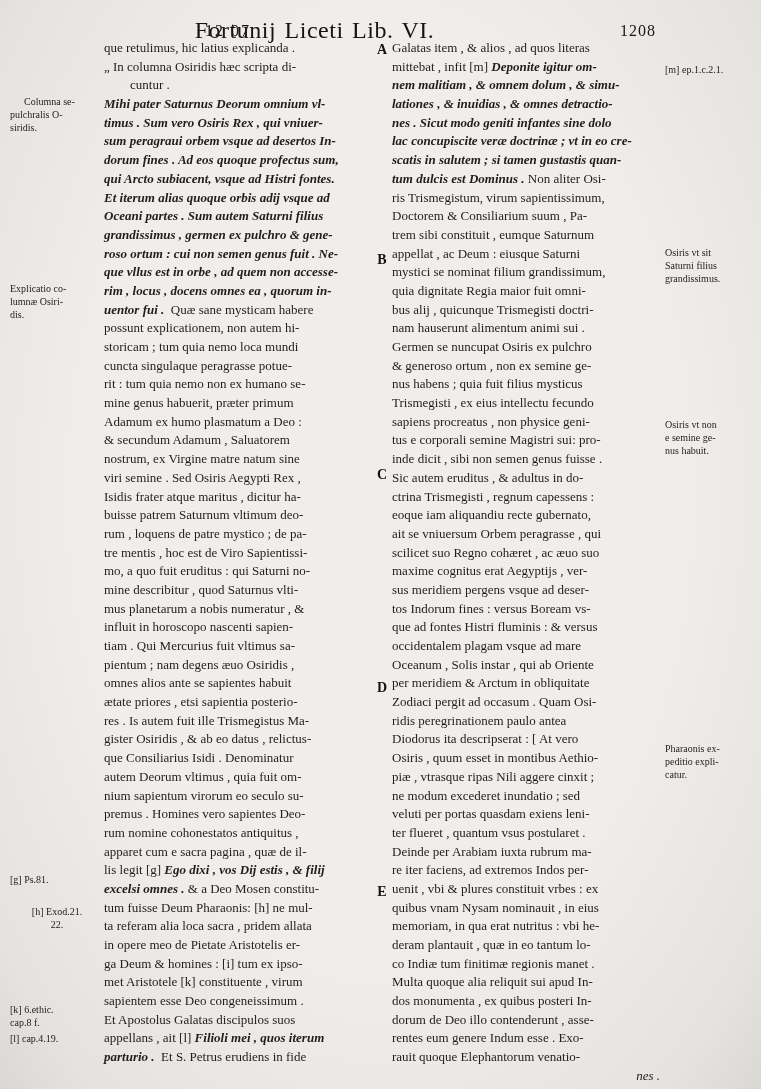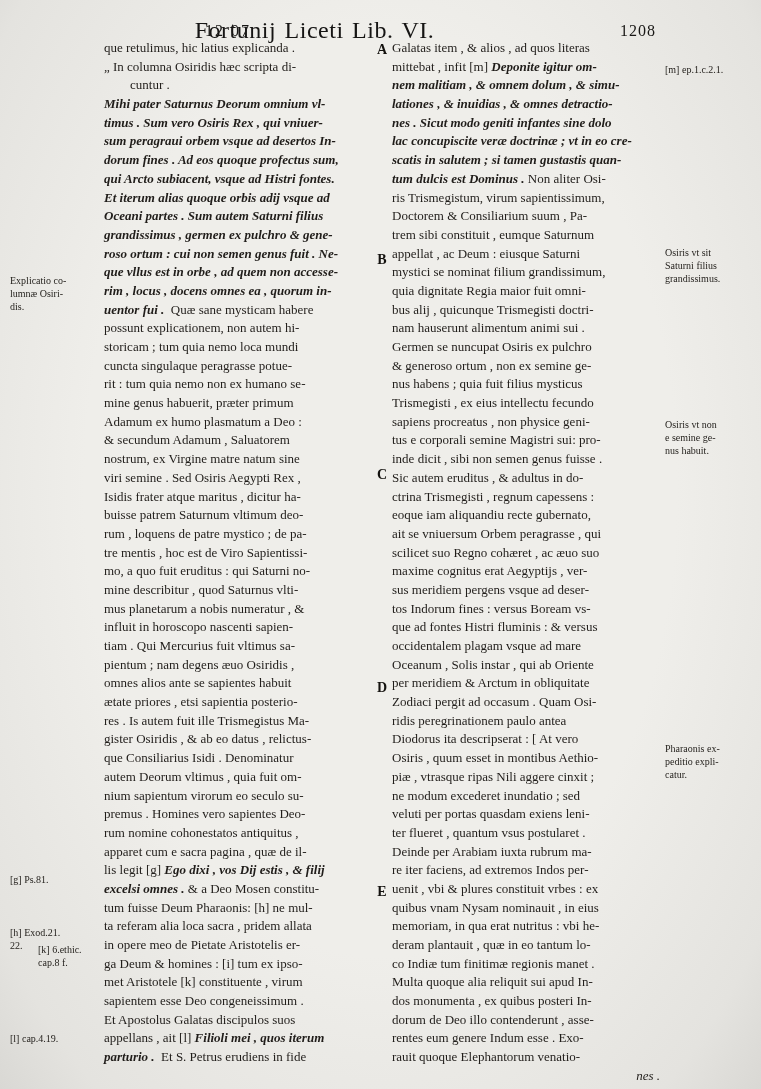--- a/index.html
+++ b/index.html
@@ -56,33 +56,38 @@
 </head>
 <body>
 
 <div class="page">
 
   <div class="running-title">Fortunij Liceti Lib. VI.</div>
   <div class="pageno left">12 07</div>
   <div class="pageno right">1208</div>
 
   <div class="margin margin-left" id="margin-left">
-      <div class="note ref" style="top: 274px;">
+      <div class="note" style="top: 95px;">
+        <div>Columna se-</div>
+        <div>pulchralis O-</div>
+        <div>siridis.</div>
+      </div>
+      <div class="note ref" style="top: 282px;">
         <div>Explicatio co-</div>
         <div>lumnæ Osiri-</div>
         <div>dis.</div>
       </div>
       <div class="note ref" style="top: 873px;">
         <div>[g] Ps.81.</div>
       </div>
-      <div class="note ref" style="top: 926px;">
+      <div class="note ref" style="top: 905px; text-align: center;">
         <div>[h] Exod.21.</div>
         <div>22.</div>
       </div>
-      <div class="note ref" style="top: 943px; margin-left: 28px;">
+      <div class="note ref" style="top: 1003px;">
         <div>[k] 6.ethic.</div>
         <div>cap.8 f.</div>
       </div>
       <div class="note ref" style="top: 1032px;">
         <div>[l] cap.4.19.</div>
       </div>
     </div>
 
   <div class="col col-left" id="col-left"><div class="tl"><span>que retulimus, hic latius explicanda .</span></div><div class="tl"><span>„ In columna Osiridis hæc scripta di-</span></div><div class="tl"><span>        cuntur .</span></div><div class="tl"><span class="it">Mihi pater Saturnus Deorum omnium vl-</span></div><div class="tl"><span class="it">timus . Sum vero Osiris Rex , qui vniuer-</span></div><div class="tl"><span class="it">sum peragraui orbem vsque ad desertos In-</span></div><div class="tl"><span class="it">dorum fines . Ad eos quoque profectus sum,</span></div><div class="tl"><span class="it">qui Arcto subiacent, vsque ad Histri fontes.</span></div><div class="tl"><span class="it">Et iterum alias quoque orbis adij vsque ad</span></div><div class="tl"><span class="it">Oceani partes . Sum autem Saturni filius</span></div><div class="tl"><span class="it">grandissimus , germen ex pulchro &amp; gene-</span></div><div class="tl"><span class="it">roso ortum : cui non semen genus fuit . Ne-</span></div><div class="tl"><span class="it">que vllus est in orbe , ad quem non accesse-</span></div><div class="tl"><span class="it">rim , locus , docens omnes ea , quorum in-</span></div><div class="tl"><span class="it">uentor fui .</span><span>  Quæ sane mysticam habere</span></div><div class="tl"><span>possunt explicationem, non autem hi-</span></div><div class="tl"><span>storicam ; tum quia nemo loca mundi</span></div><div class="tl"><span>cuncta singulaque peragrasse potue-</span></div><div class="tl"><span>rit : tum quia nemo non ex humano se-</span></div><div class="tl"><span>mine genus habuerit, præter primum</span></div><div class="tl"><span>Adamum ex humo plasmatum a Deo :</span></div><div class="tl"><span>&amp; secundum Adamum , Saluatorem</span></div><div class="tl"><span>nostrum, ex Virgine matre natum sine</span></div><div class="tl"><span>viri semine . Sed Osiris Aegypti Rex ,</span></div><div class="tl"><span>Isidis frater atque maritus , dicitur ha-</span></div><div class="tl"><span>buisse patrem Saturnum vltimum deo-</span></div><div class="tl"><span>rum , loquens de patre mystico ; de pa-</span></div><div class="tl"><span>tre mentis , hoc est de Viro Sapientissi-</span></div><div class="tl"><span>mo, a quo fuit eruditus : qui Saturni no-</span></div><div class="tl"><span>mine describitur , quod Saturnus vlti-</span></div><div class="tl"><span>mus planetarum a nobis numeratur , &amp;</span></div><div class="tl"><span>influit in horoscopo nascenti sapien-</span></div><div class="tl"><span>tiam . Qui Mercurius fuit vltimus sa-</span></div><div class="tl"><span>pientum ; nam degens æuo Osiridis ,</span></div><div class="tl"><span>omnes alios ante se sapientes habuit</span></div><div class="tl"><span>ætate priores , etsi sapientia posterio-</span></div><div class="tl"><span>res . Is autem fuit ille Trismegistus Ma-</span></div><div class="tl"><span>gister Osiridis , &amp; ab eo datus , relictus-</span></div><div class="tl"><span>que Consiliarius Isidi . Denominatur</span></div><div class="tl"><span>autem Deorum vltimus , quia fuit om-</span></div><div class="tl"><span>nium sapientum virorum eo seculo su-</span></div><div class="tl"><span>premus . Homines vero sapientes Deo-</span></div><div class="tl"><span>rum nomine cohonestatos antiquitus ,</span></div><div class="tl"><span>apparet cum e sacra pagina , quæ de il-</span></div><div class="tl"><span>lis legit [g] </span><span class="it">Ego dixi , vos Dij estis , &amp; filij</span></div><div class="tl"><span class="it">excelsi omnes .</span><span> &amp; a Deo Mosen constitu-</span></div><div class="tl"><span>tum fuisse Deum Pharaonis: [h] ne mul-</span></div><div class="tl"><span>ta referam alia loca sacra , pridem allata</span></div><div class="tl"><span>in opere meo de Pietate Aristotelis er-</span></div><div class="tl"><span>ga Deum &amp; homines : [i] tum ex ipso-</span></div><div class="tl"><span>met Aristotele [k] constituente , virum</span></div><div class="tl"><span>sapientem esse Deo congeneissimum .</span></div><div class="tl"><span>Et Apostolus Galatas discipulos suos</span></div><div class="tl"><span>appellans , ait [l] </span><span class="it">Filioli mei , quos iterum</span></div><div class="tl"><span class="it">parturio .</span><span>  Et S. Petrus erudiens in fide</span></div></div>
 

